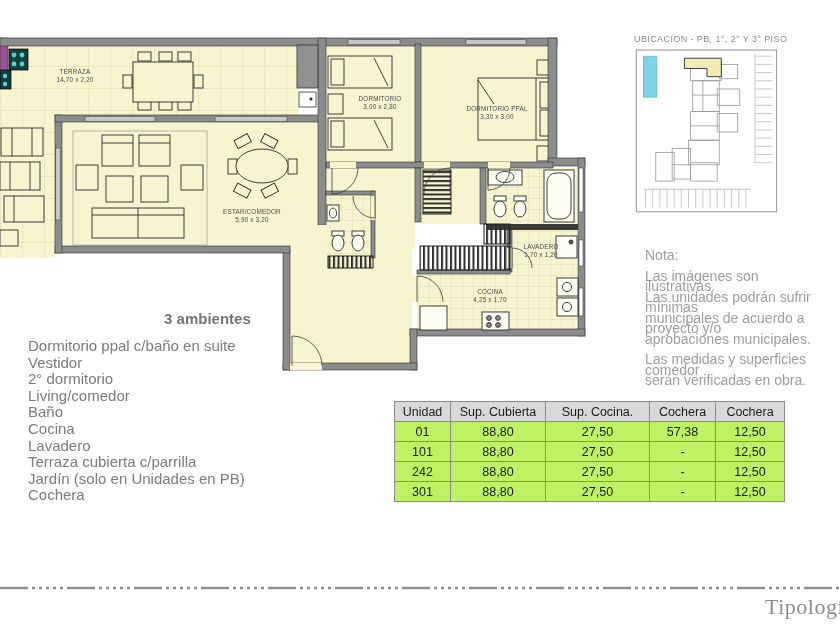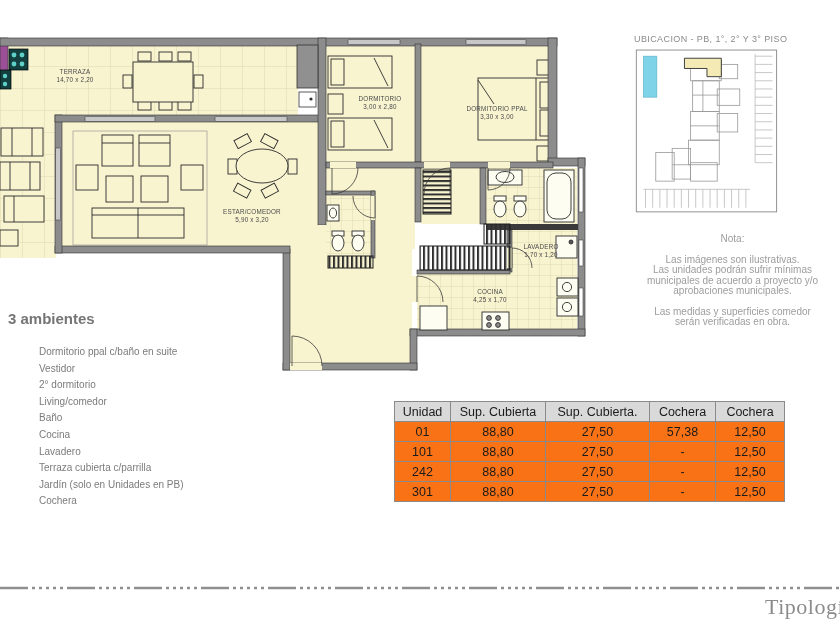--- a/index.html
+++ b/index.html
@@ -3,26 +3,26 @@
 <meta charset="utf-8">
 <style>
   html,body{margin:0;padding:0;}
   body{
     width:840px;height:630px;position:relative;background:#ffffff;overflow:hidden;
     font-family:"Liberation Sans", sans-serif;
   }
   #plan-wrap{position:absolute;left:0;top:0;}
   #sitemap{position:absolute;left:628px;top:5px;width:166px;margin-top:29px;}
   .sitemap-title{font-size:9px;color:#8a8a8a;letter-spacing:.4px;white-space:nowrap;margin:0 0 4px 6px;}
-  #nota{position:absolute;left:645px;top:234px;width:175px;font-size:10px;color:#9d9d9d;line-height:10.5px;text-align:center;}
+  #nota{position:absolute;left:645px;top:250px;width:175px;font-size:14px;color:#9d9d9d;line-height:10.5px;}
   #nota .gap{height:10px;}
   #ambientes{position:absolute;left:8px;top:310px;color:#7b7b7b;}
-  #ambientes h2{font-size:15px;margin:0 0 11px 0;font-weight:bold;color:#757575;}
-  #ambientes ul{list-style:none;margin:17px;padding:0 0 0 14px;font-size:10px;line-height:16.6px;}
-  #units-table{position:absolute;left:394px;top:401px;border-collapse:collapse;font-size:12.5px;color:#1b1b1b;background:#f97316;padding-left:20px;}
+  #ambientes h2{font-size:15px;margin:0 0 11px 0;font-weight:bold;color:#757575;text-align:right;}
+  #ambientes ul{list-style:none;margin:6px;padding:0 0 0 14px;font-size:15px;line-height:16.6px;}
+  #units-table{position:absolute;left:394px;top:401px;border-collapse:collapse;font-size:12.5px;color:#1b1b1b;background:#bef264;padding-left:20px;}
   #units-table th{background:#d9d9d9;font-weight:normal;height:20px;}
   #units-table th,#units-table td{border:1px solid #8a8a8a;text-align:center;height:19px;padding:0 4px;}
   #footer-line{position:absolute;left:0;top:585px;}
   #footer-title{
     position:absolute;left:765px;top:594px;font-family:"Liberation Serif", serif;
     font-size:22px;color:#8c8c8c;white-space:nowrap;letter-spacing:.5px;
   }
   svg text{font-family:"Liberation Sans", sans-serif;}
   .room-label{font-size:6.3px;fill:#4a4a4a;text-anchor:middle;letter-spacing:.2px;}
 </style>
@@ -369,21 +369,21 @@
     <col style="width:56px">
       <col style="width:95px">
       <col style="width:104px">
       <col style="width:66px">
       <col style="width:69px">
   </colgroup>
   <thead>
     <tr>
       <th>Unidad</th>
       <th>Sup. Cubierta</th>
-      <th>Sup. Cubierta.</th>
+      <th>Sup. Cocina.</th>
       <th>Cochera</th>
       <th>Cochera</th>
     </tr>
   </thead>
   <tbody>
     <tr>
       <td>01</td>
       <td>88,80</td>
       <td>27,50</td>
       <td>57,38</td>

